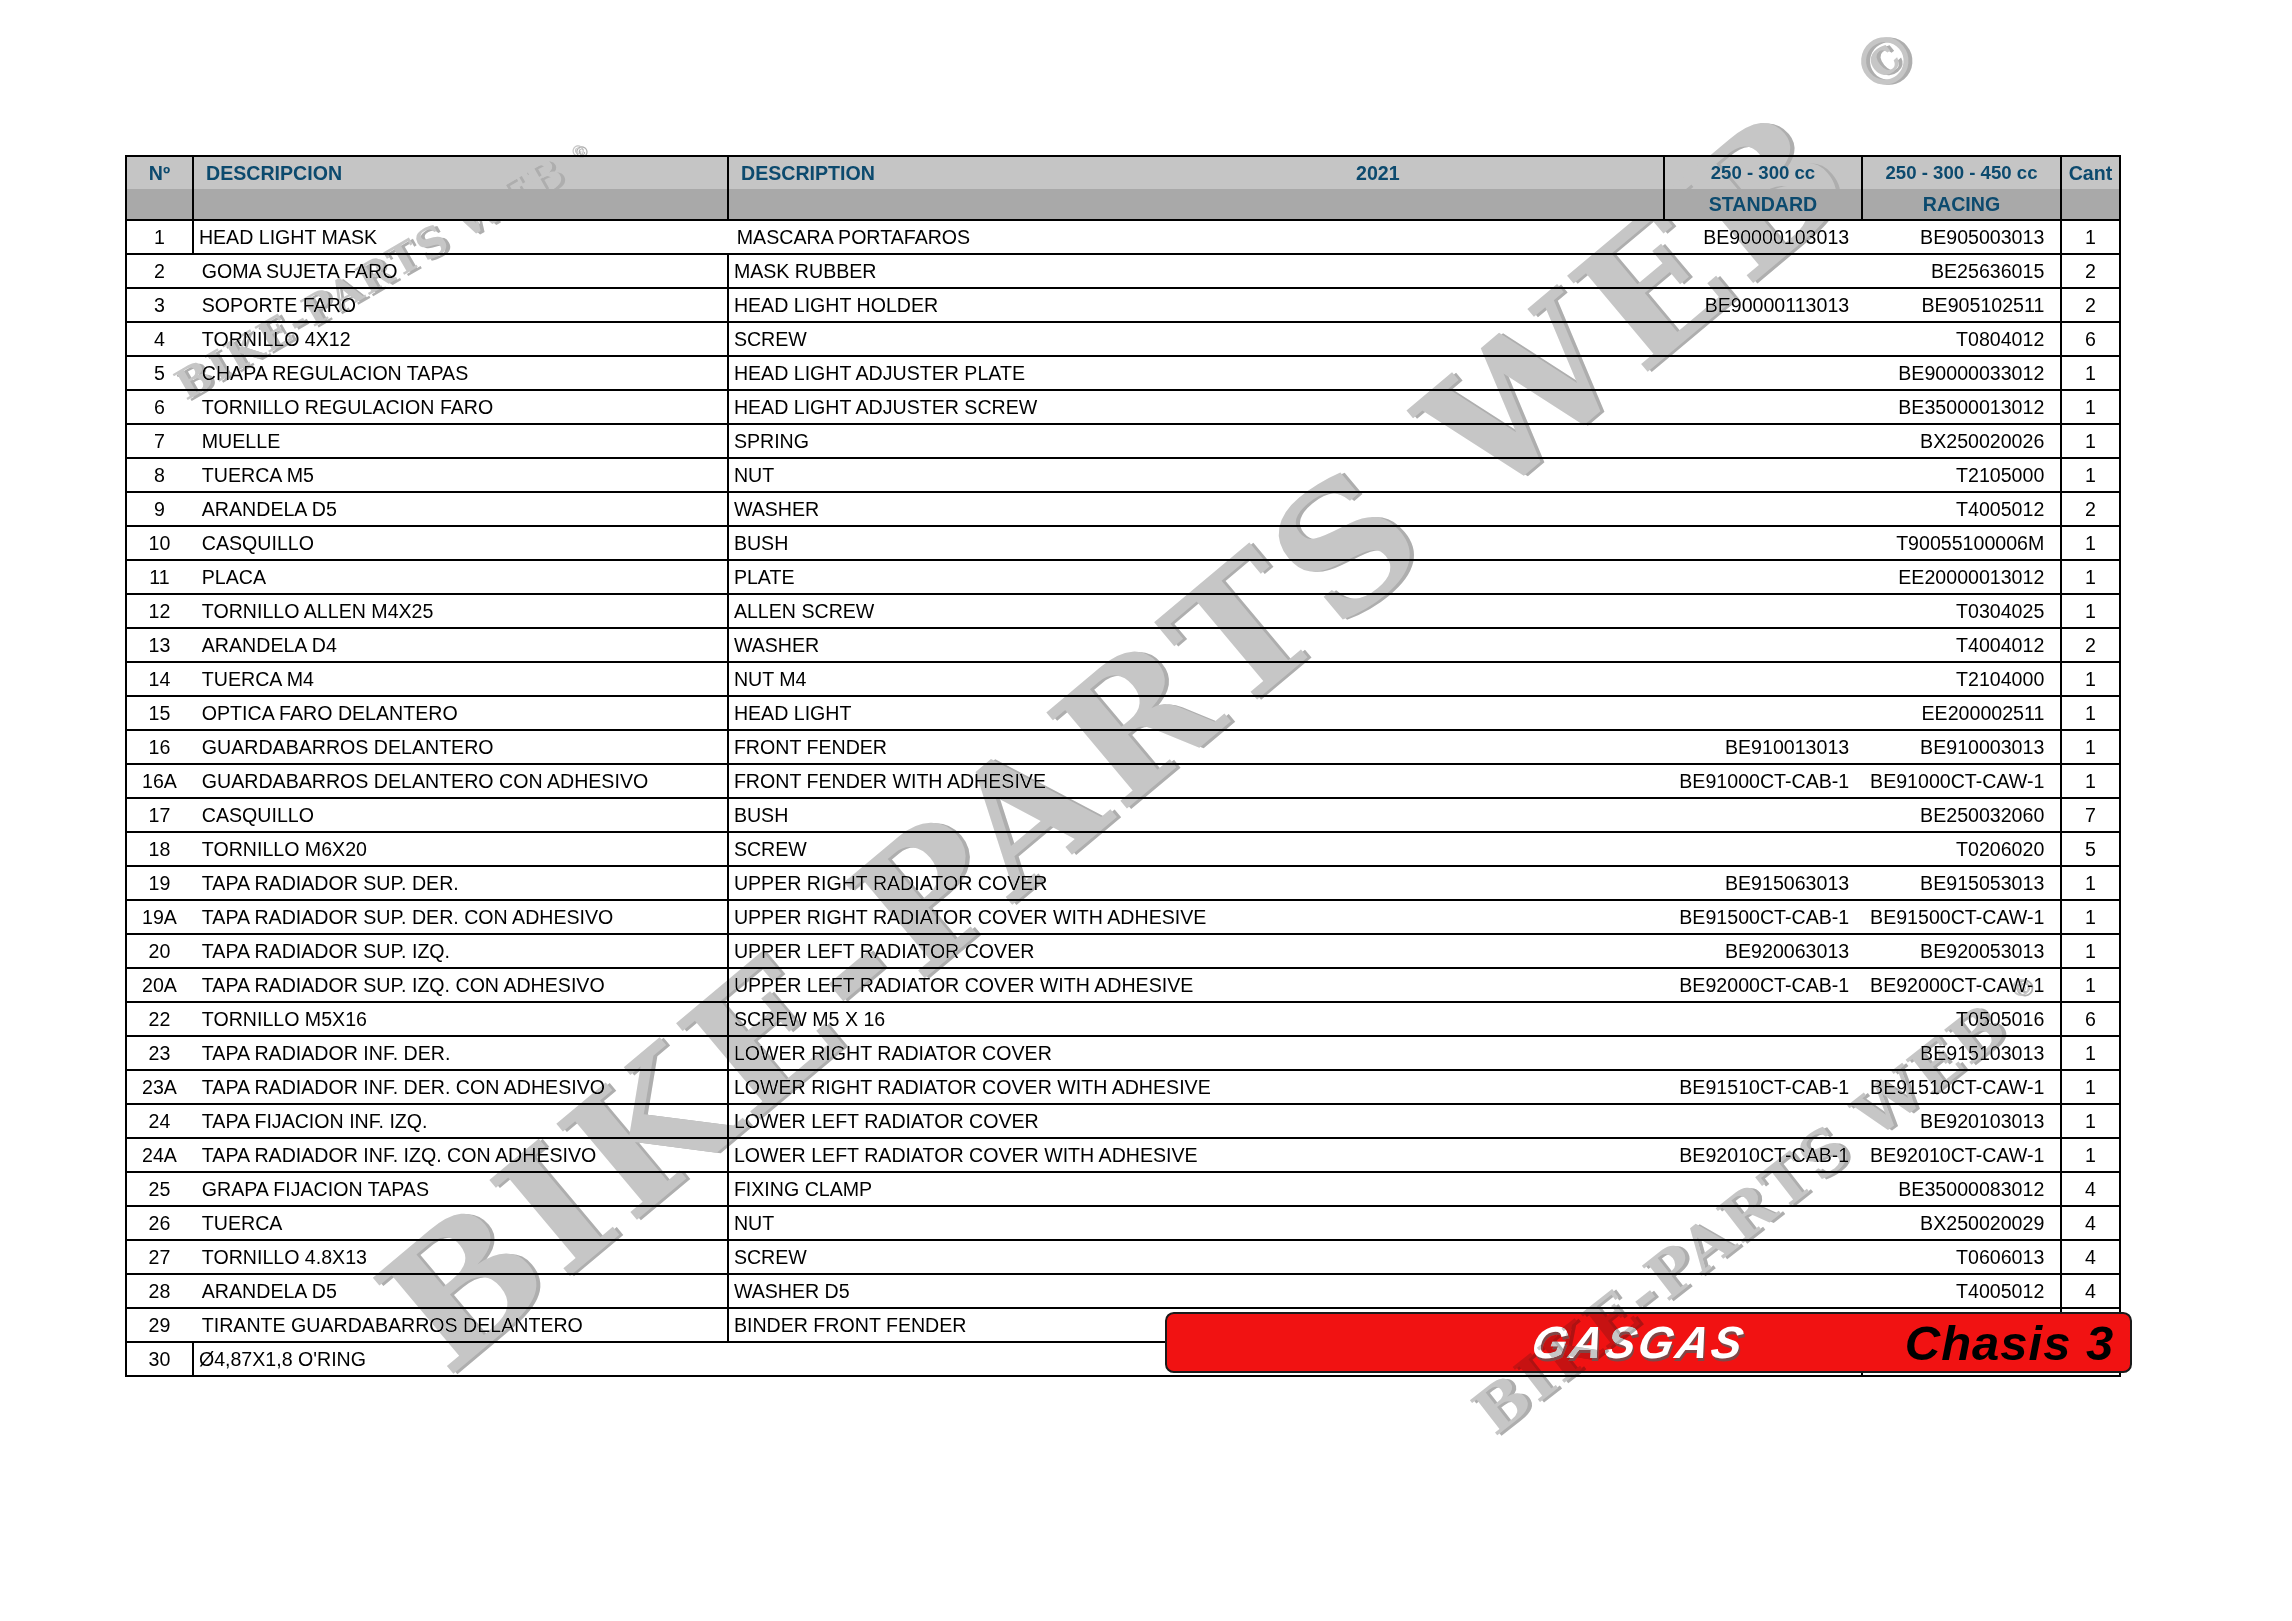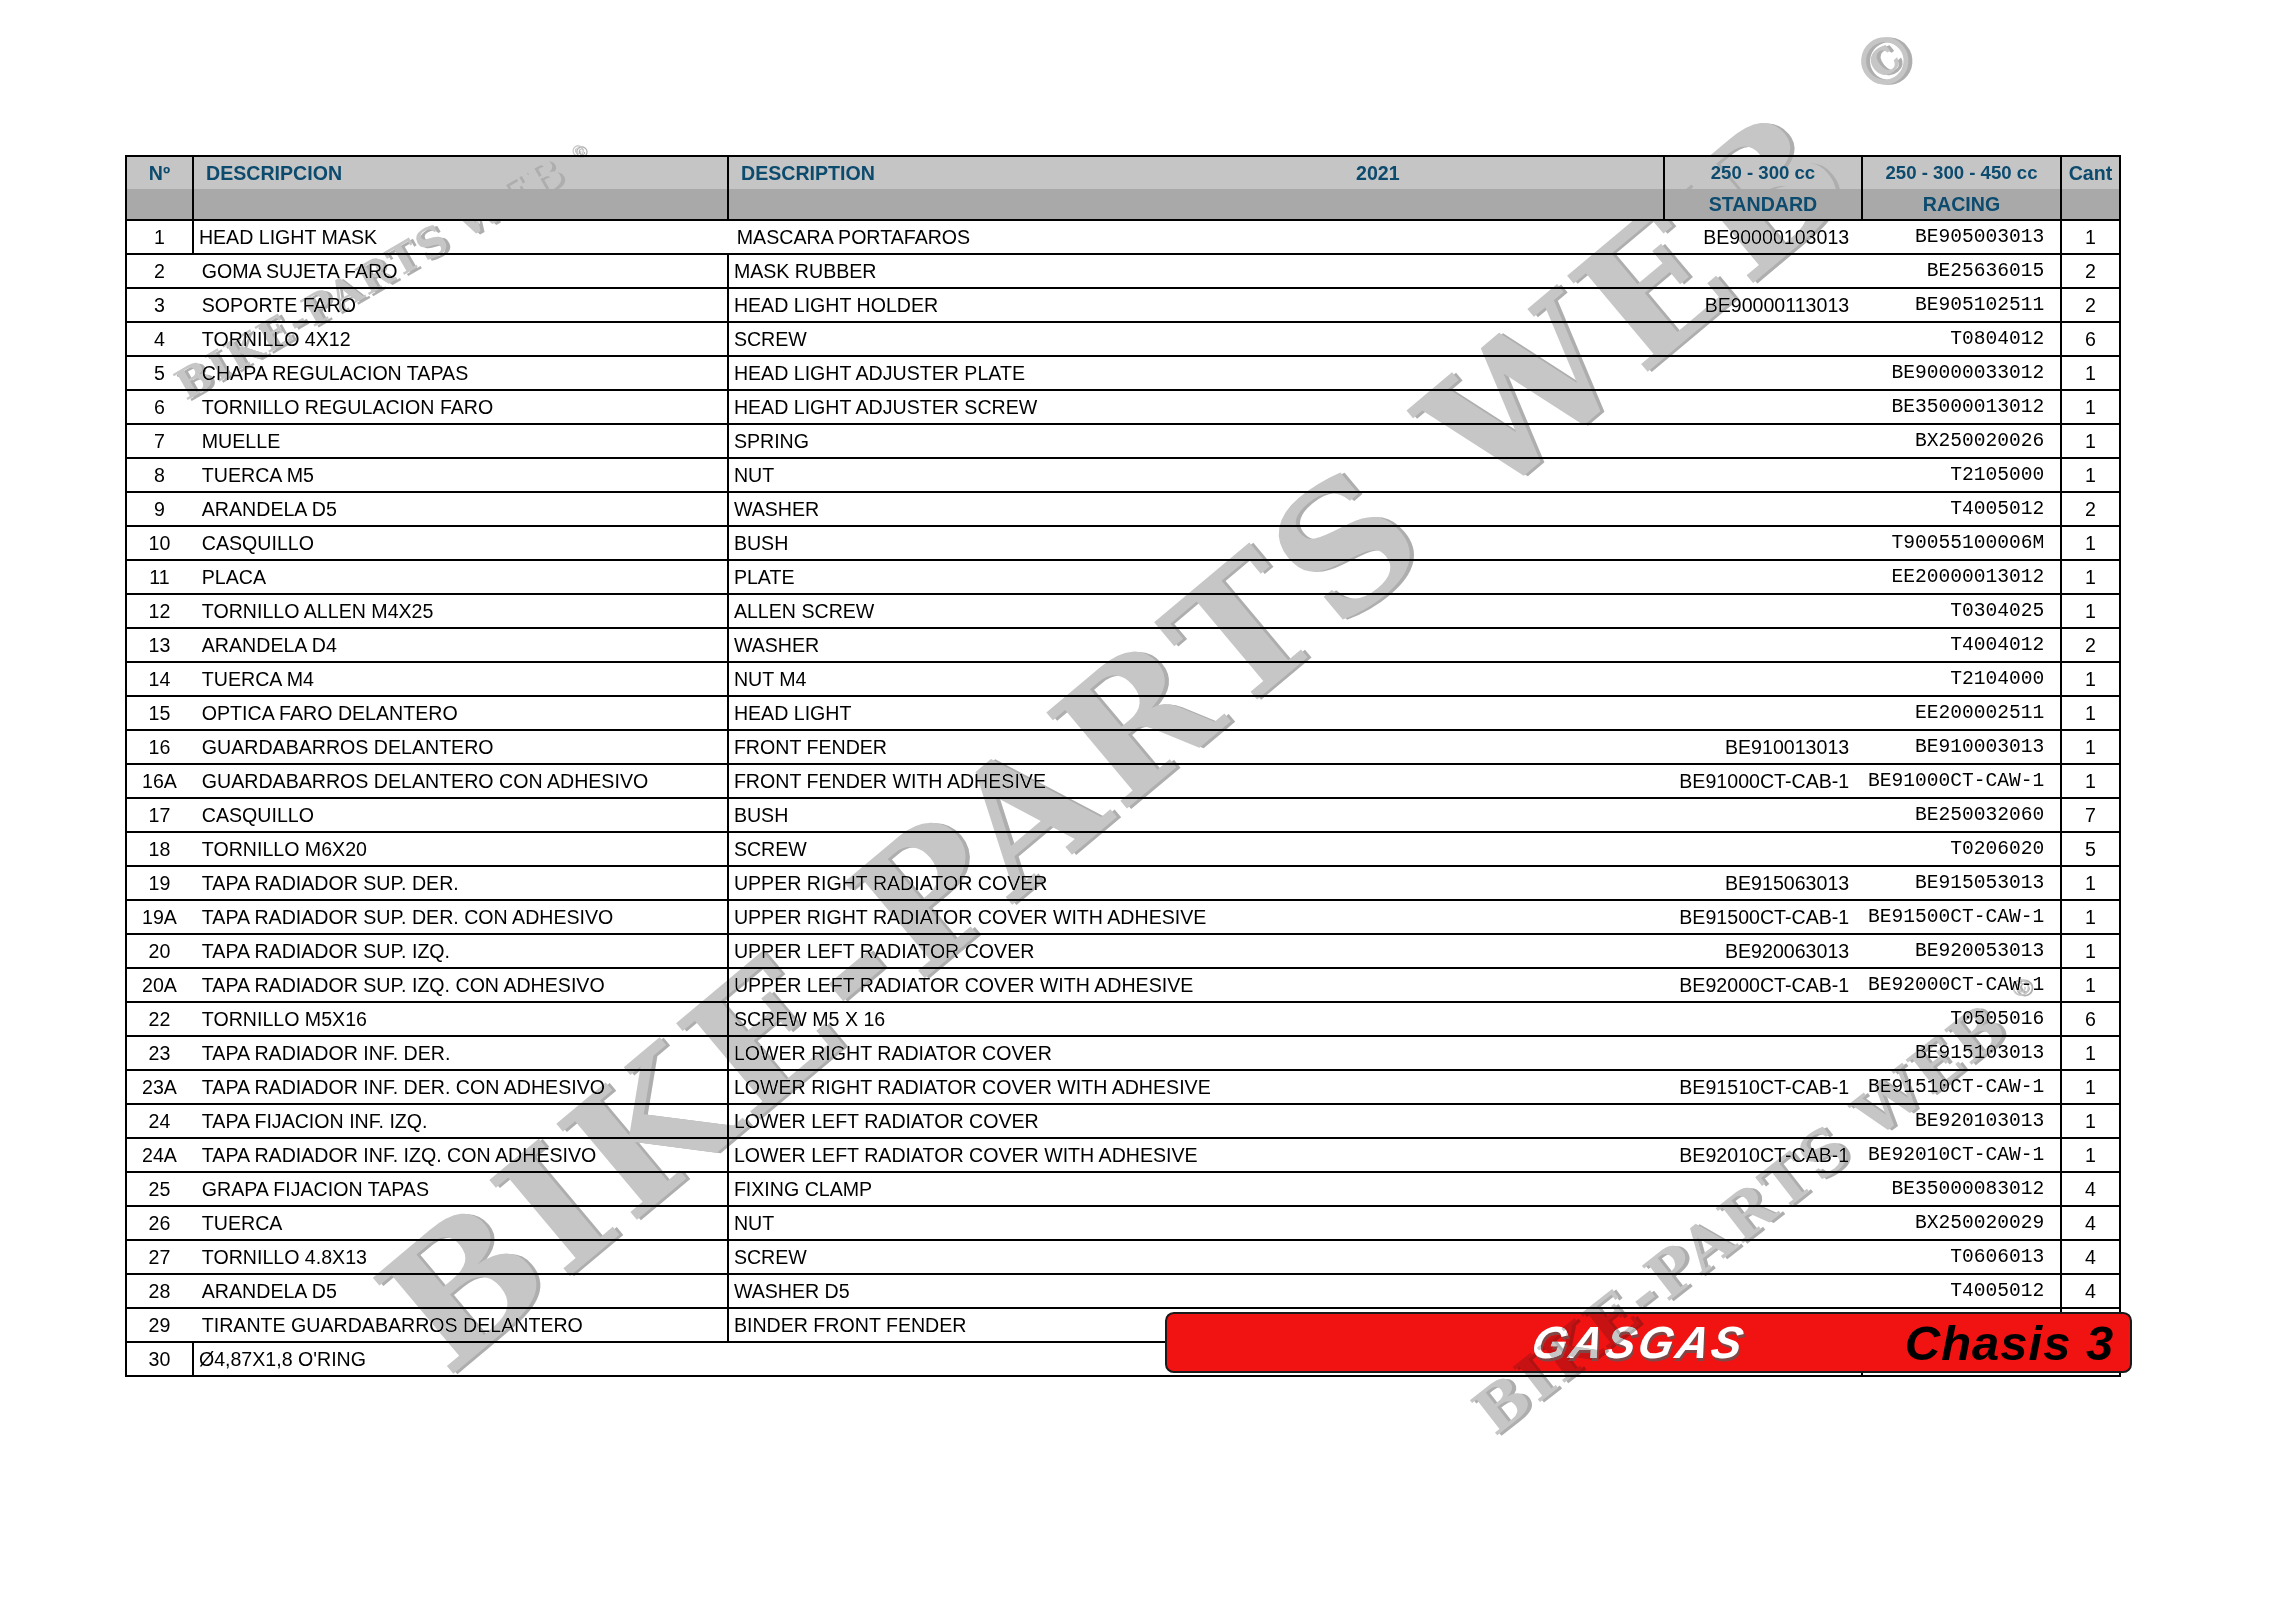--- a/index.html
+++ b/index.html
@@ -32,21 +32,21 @@
   }
   .t-row:first-child{border-top:none;}
   .t-cell{
     display:flex;align-items:center;font-size:19.6px;color:#000;
     white-space:nowrap;overflow:visible;
   }
   .c-no{justify-content:center;}
   .c-es{padding-left:9.8px;}
   .c-en{border-left:2px solid #000;padding-left:4.9px;}
   .c-std{justify-content:flex-end;padding-right:11.8px;}
-  .c-rac{justify-content:flex-end;padding-right:15.7px;font-family:Liberation Mono, monospace;}
+  .c-rac{justify-content:flex-end;padding-right:15.7px;}
   .c-qty{border-left:2px solid #000;justify-content:center;}
   
   .banner{
     position:absolute;left:1165px;top:1312px;width:963px;height:57px;
     background:#f11212;border:2px solid #1a1a1a;border-radius:8.8px;
     z-index:3;
   }
   .gasgas-logo{
     position:absolute;left:472px;top:50%;
     transform:translate(-50%,-50%) skewX(-12deg);

